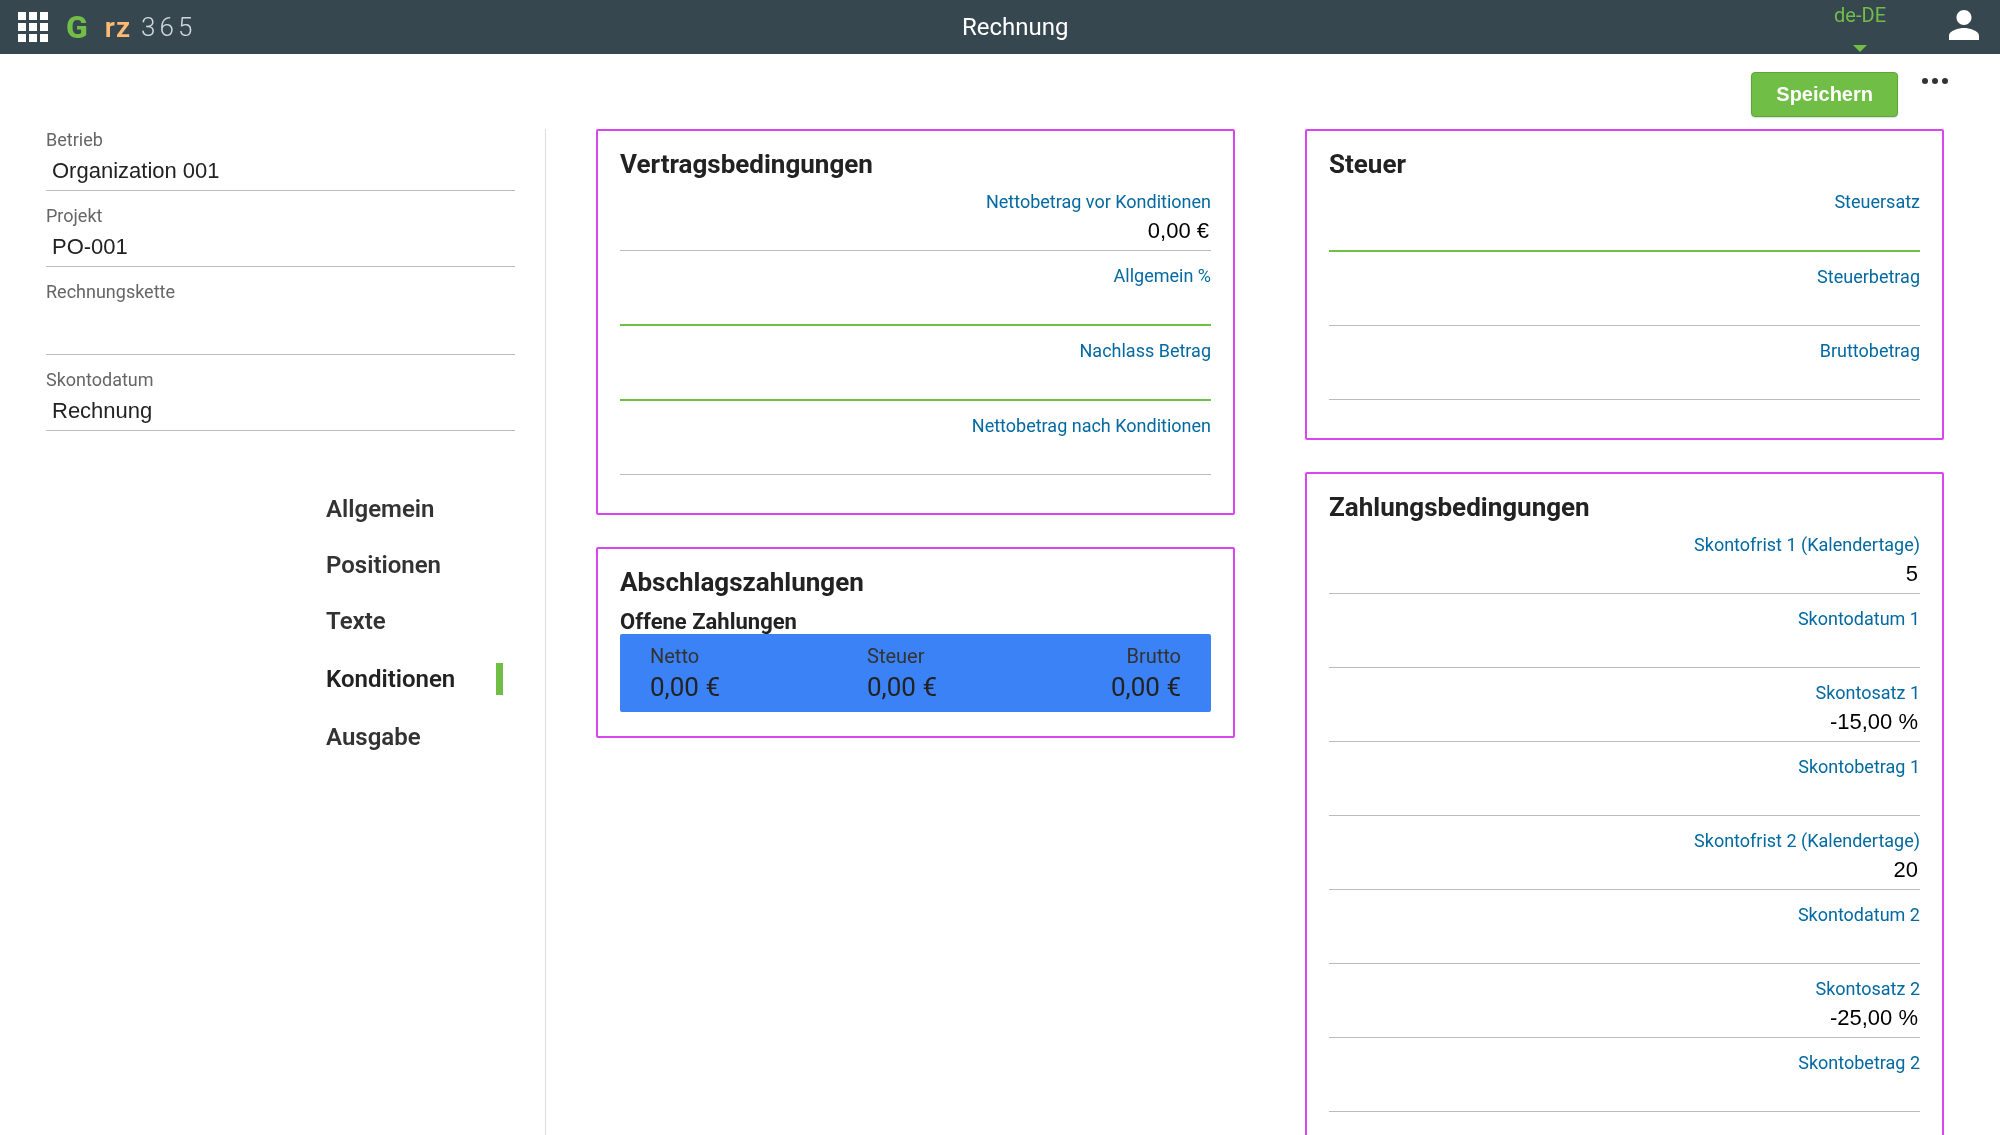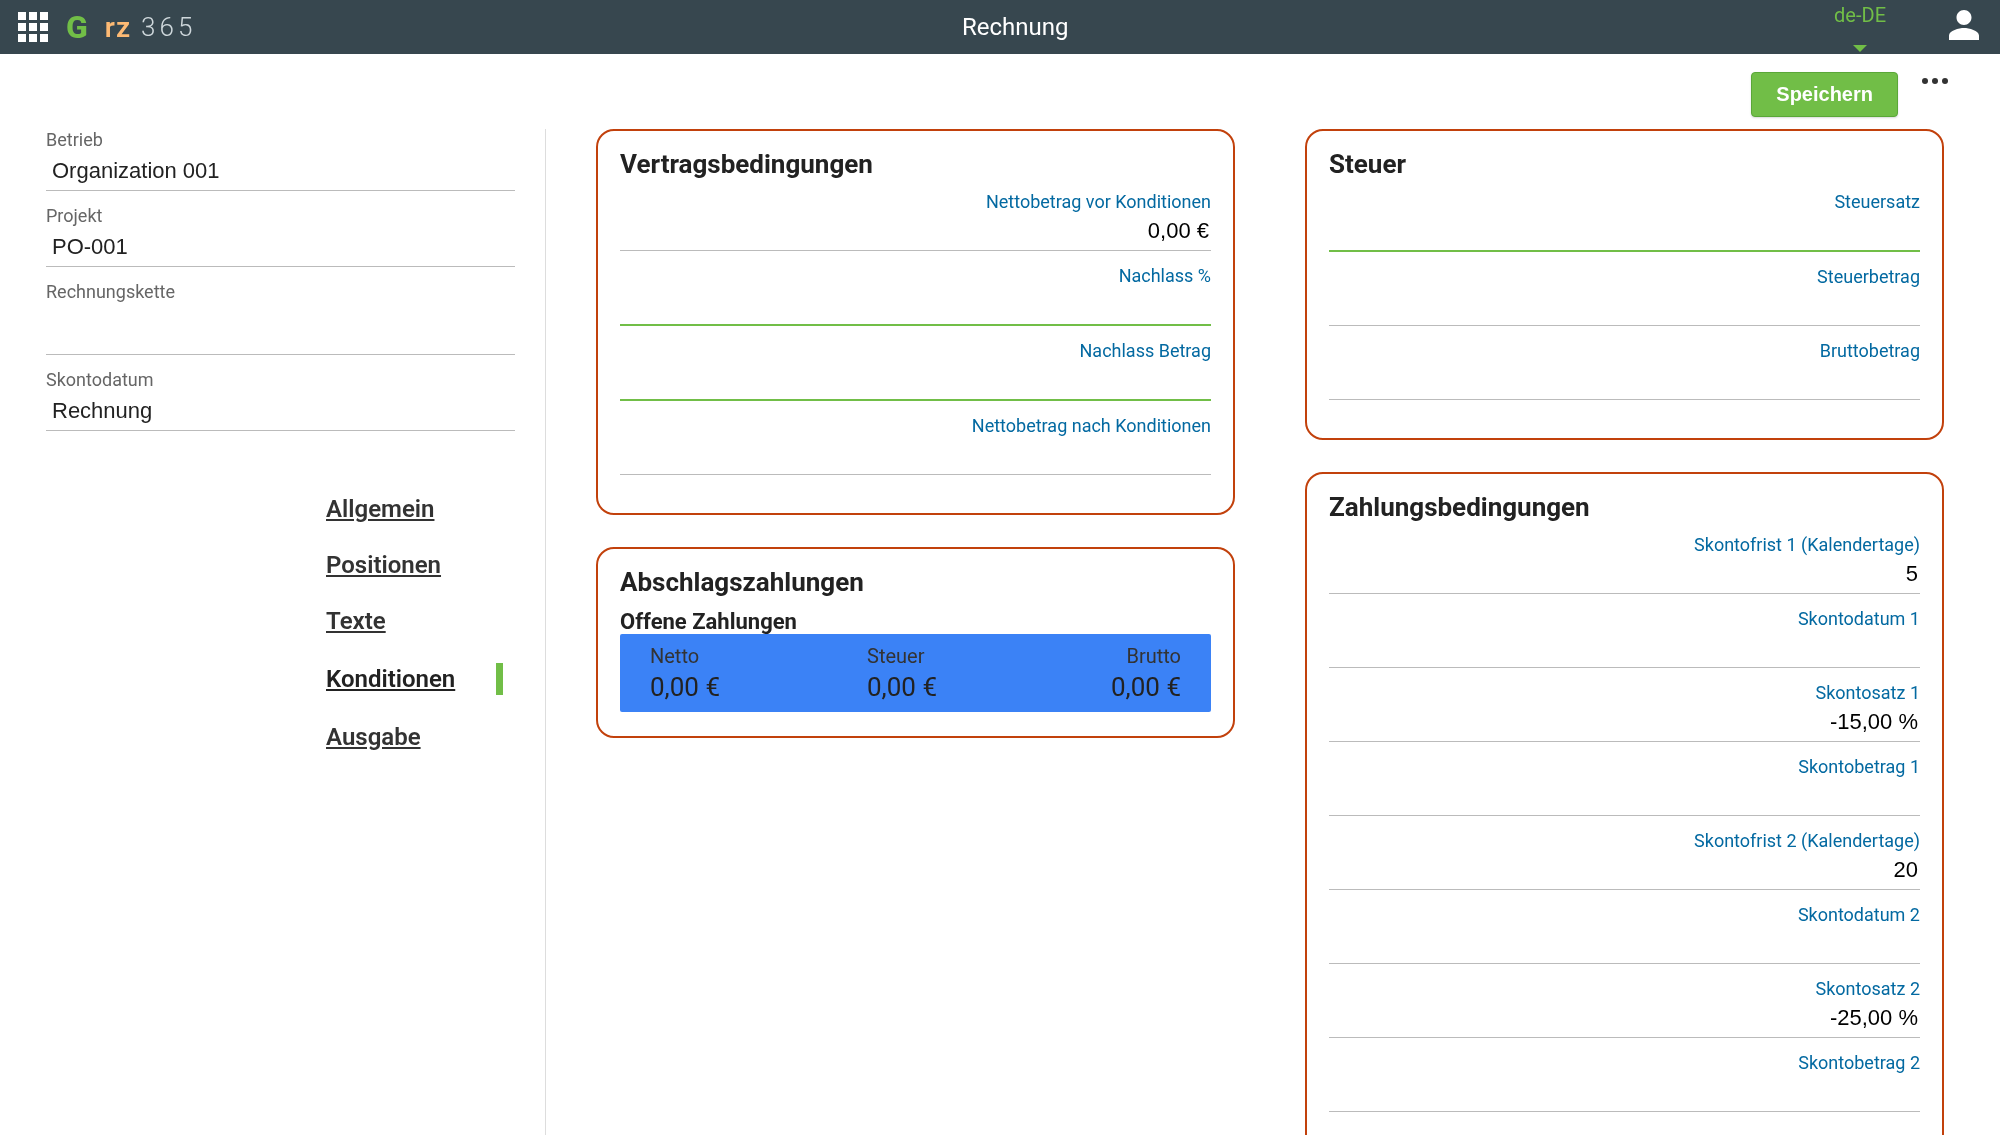--- a/index.html
+++ b/index.html
@@ -104,37 +104,36 @@
 
   .nav-sections { margin-top: 50px; padding-left: 280px;}
   .nav-item {
     font-size: 24px;
     font-weight: 600;
     color: #333;
     padding: 14px 0;
     cursor: pointer;
     display:flex; align-items:center; justify-content:space-between;
     padding-right: 12px;
-    text-decoration: underline;
   }
   .nav-item.active { color: #222; }
   .nav-item .bar { width:7px; height:32px; background:#71be47; display:none;}
   .nav-item.active .bar { display:block; }
 
   .content-area {
     display: grid;
     grid-template-columns: 1fr 1fr;
     gap: 70px;
     padding-left: 50px;
     padding-right: 10px;
   }
 
   .card {
-    border: 2px solid #c2410c;
-    border-radius: 18px;
+    border: 2px solid #d946ef;
+    border-radius: 2px;
     padding: 18px 22px 24px 22px;
     margin-bottom: 32px;
   }
   .card-title { font-size: 26px; font-weight: 700; color:#222; margin-bottom: 12px; }
 
   .line { margin-bottom: 14px; }
   .line-label { font-size: 18px; color:#0369a1; margin-bottom:4px; display:block;text-align:right;}
   .line-input {
     width:100%;
     border:none;
@@ -247,21 +246,21 @@
   <div class="content-area">
 
     <div>
       <div class="card">
         <div class="card-title">Vertragsbedingungen</div>
         <div class="line">
           <span class="line-label">Nettobetrag vor Konditionen</span>
           <input class="line-input grey" value="0,00 €" style="">
         </div>
         <div class="line">
-          <span class="line-label">Nachlass %</span>
+          <span class="line-label">Allgemein %</span>
           <input class="line-input green" value="" style="">
         </div>
         <div class="line">
           <span class="line-label">Nachlass Betrag</span>
           <input class="line-input green" value="" style="">
         </div>
         <div class="line">
           <span class="line-label">Nettobetrag nach Konditionen</span>
           <input class="line-input grey" value="" style="">
         </div>

